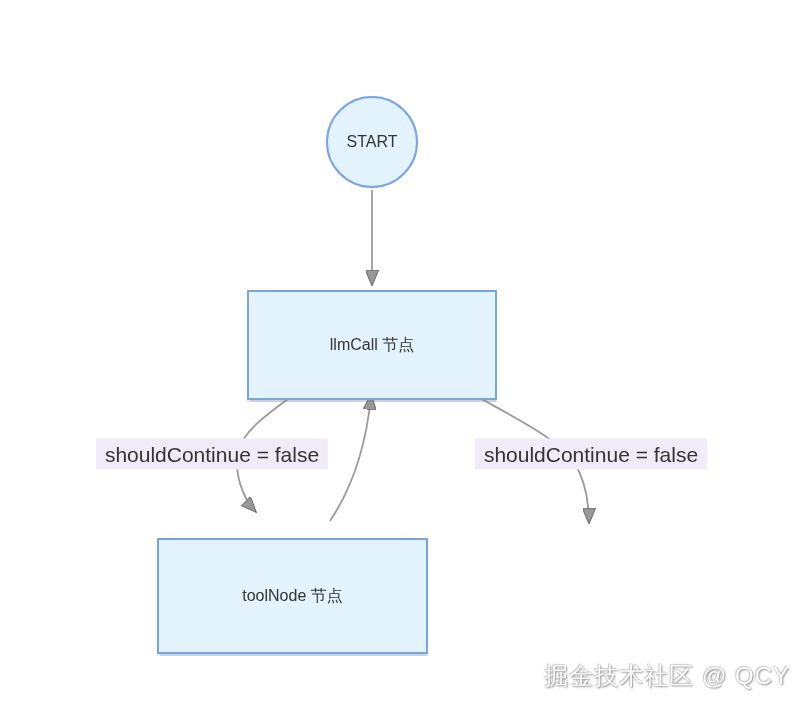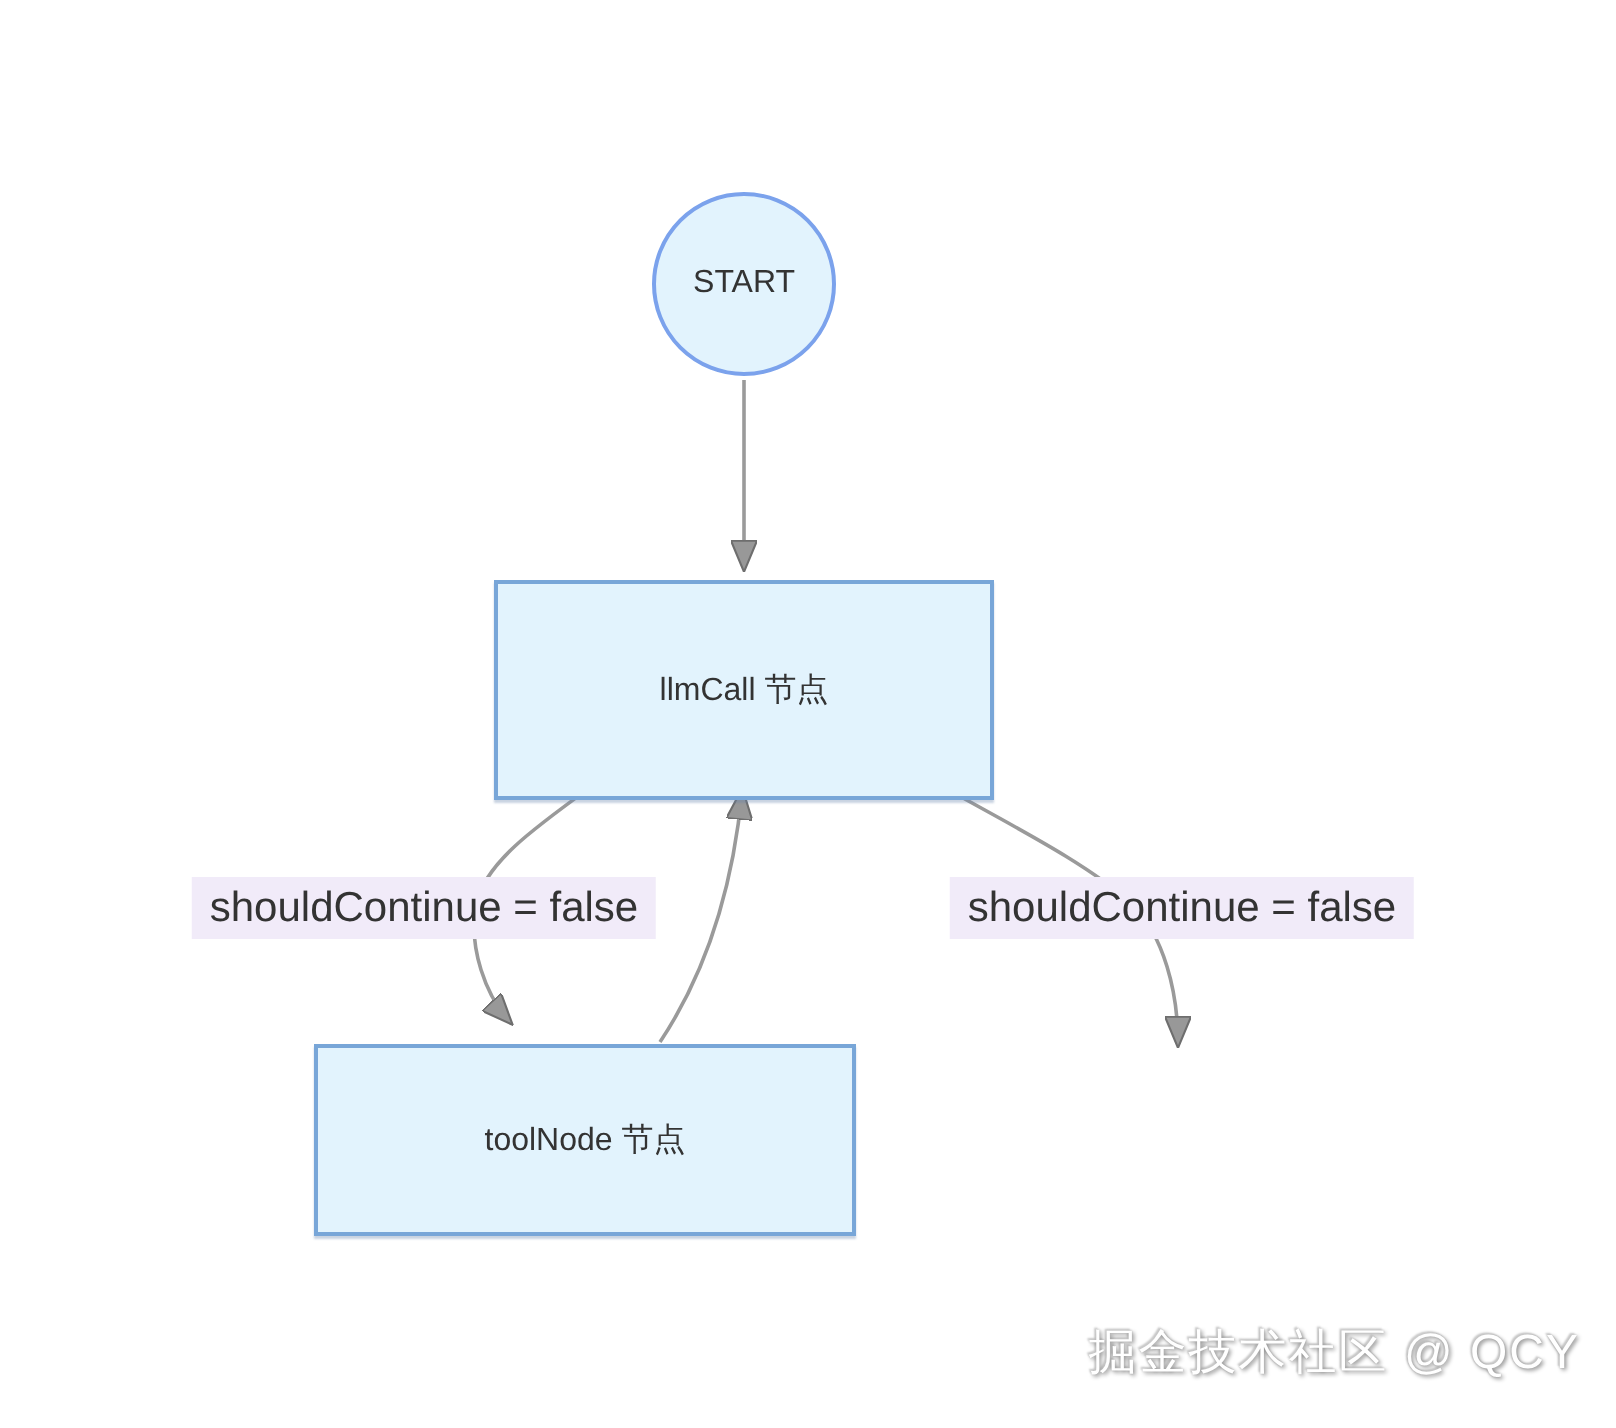--- a/index.html
+++ b/index.html
@@ -34,21 +34,21 @@
   .node.rect{
     border:2.5px solid var(--rect-border);
     box-shadow:0 1.5px 1px rgba(100,130,170,.35);
   }
   .node.circle{
     border:2.5px solid var(--circle-border);
     border-radius:50%;
   }
   .node-start{left:326px;top:96px;width:92px;height:92px;}
   .node-llmcall{left:247px;top:290px;width:250px;height:110px;}
-  .node-toolnode{left:157px;top:522px;width:271px;height:96px;}
+  .node-toolnode{left:157px;top:538px;width:271px;height:116px;}
   .node-end{left:553px;top:535px;width:70px;height:70px;}
   .edge-label{
     position:absolute;
     transform:translate(-50%,-50%);
     background:var(--edge-label-bg);
     color:var(--text);
     font-size:21px;
     line-height:29px;
     padding:1px 9px;
     white-space:nowrap;

